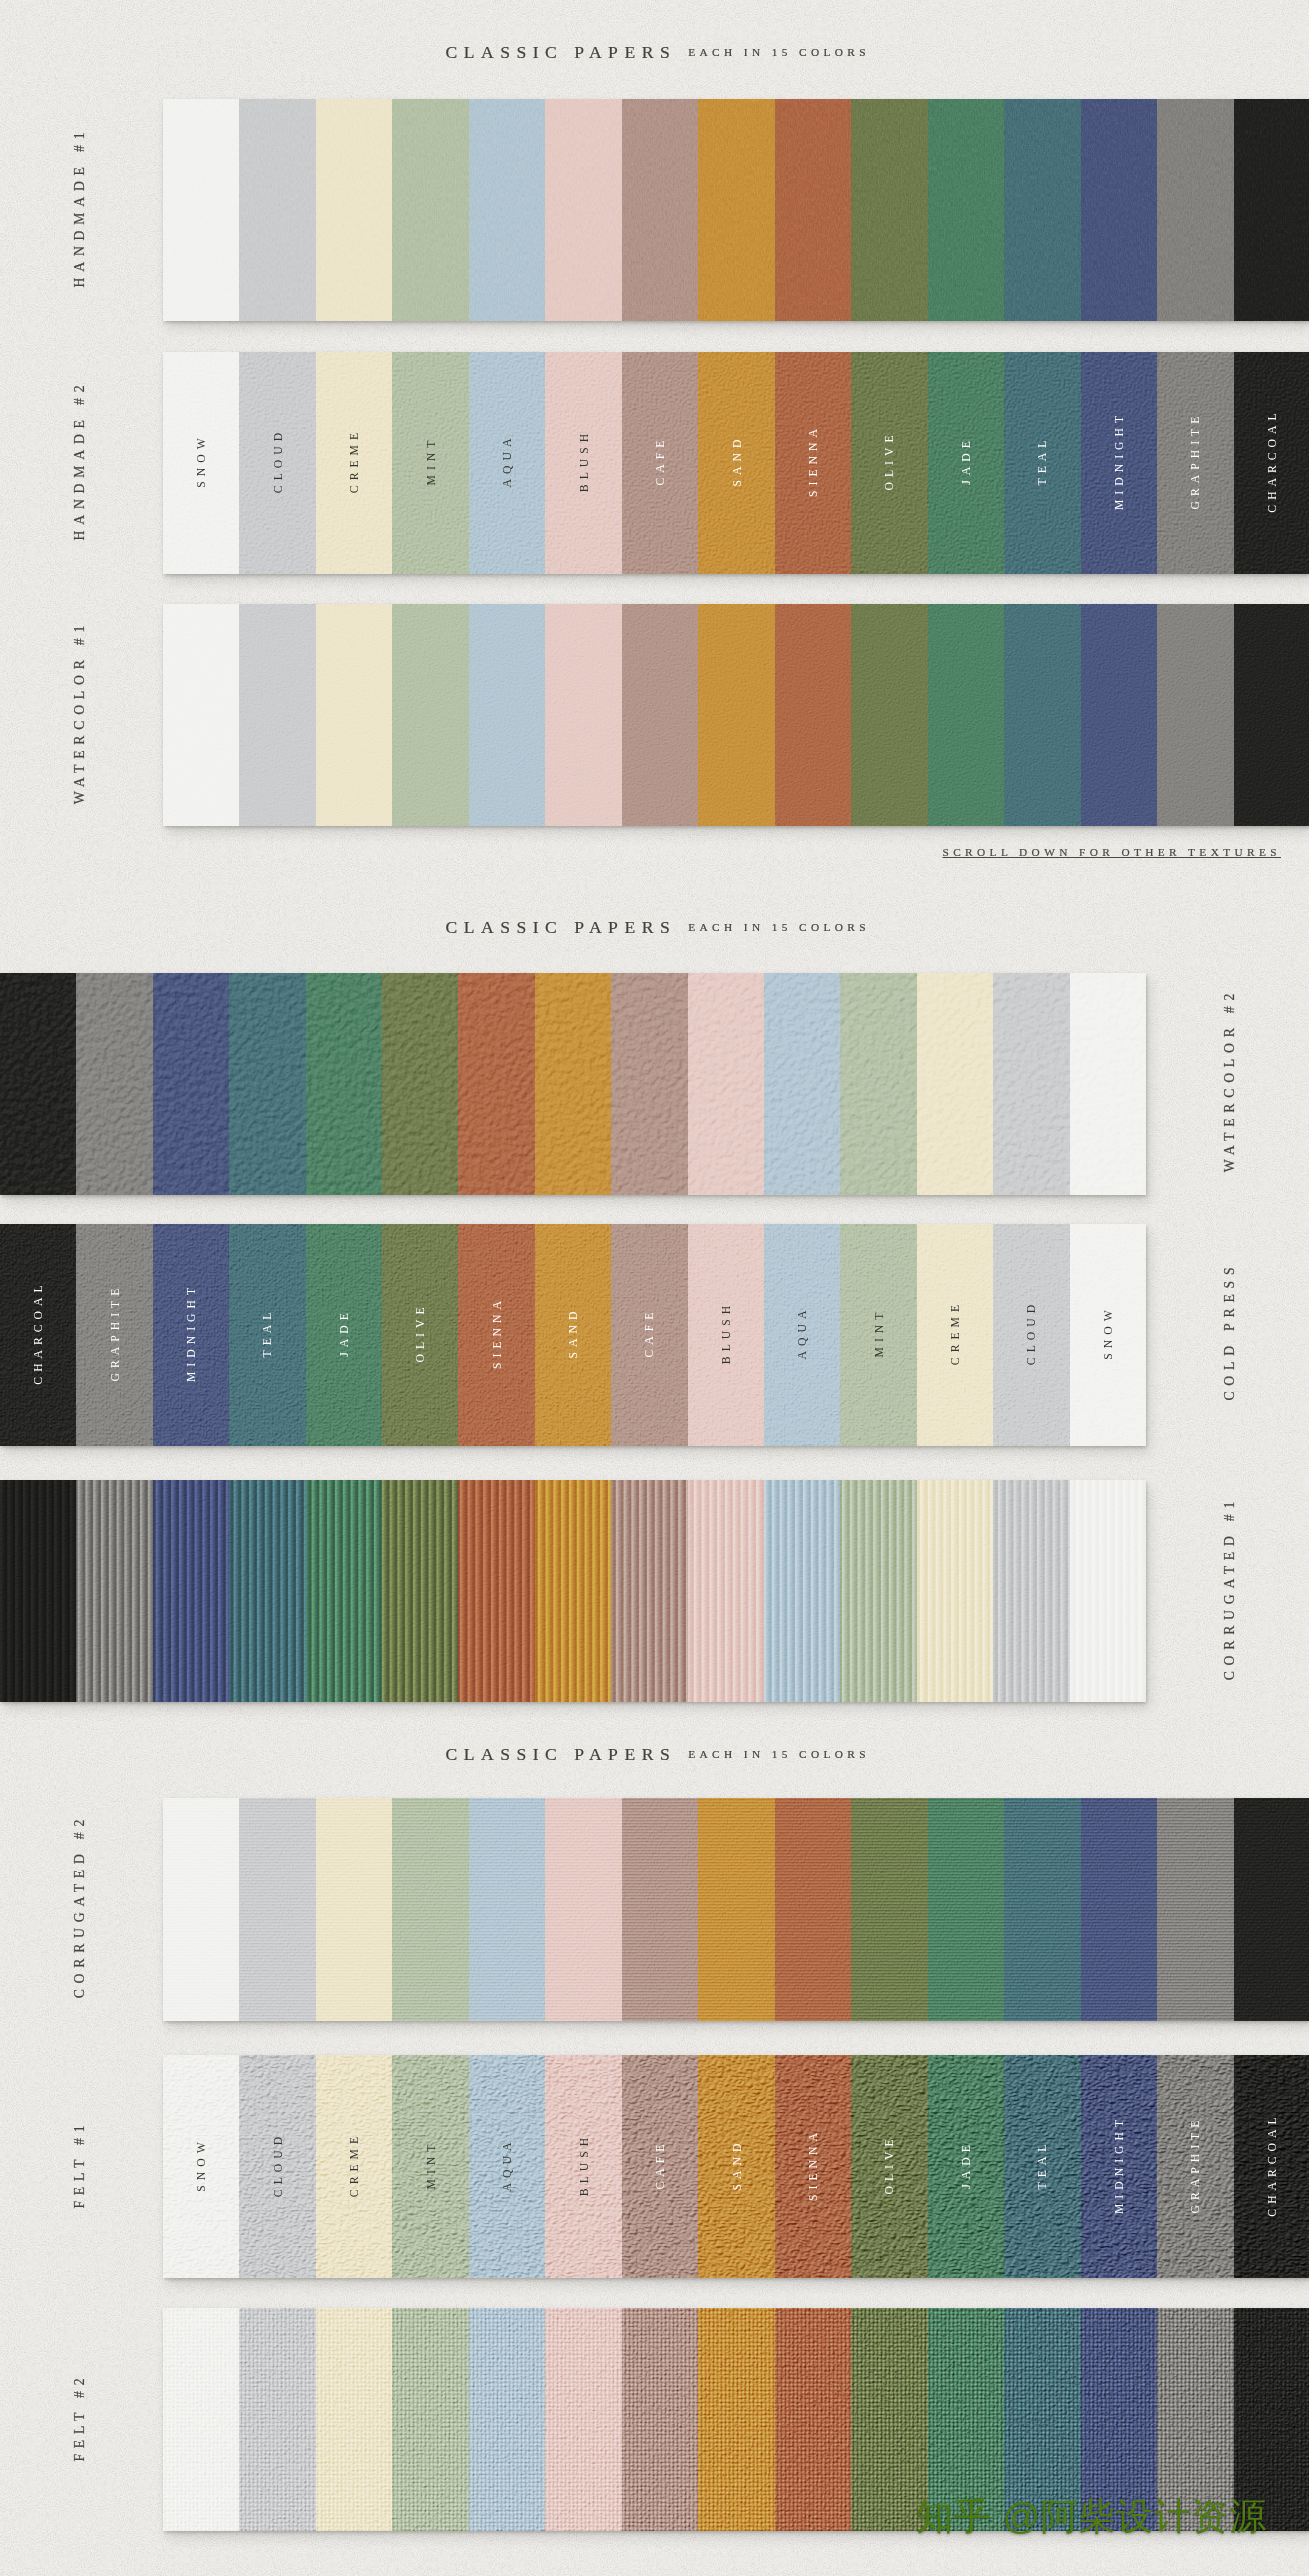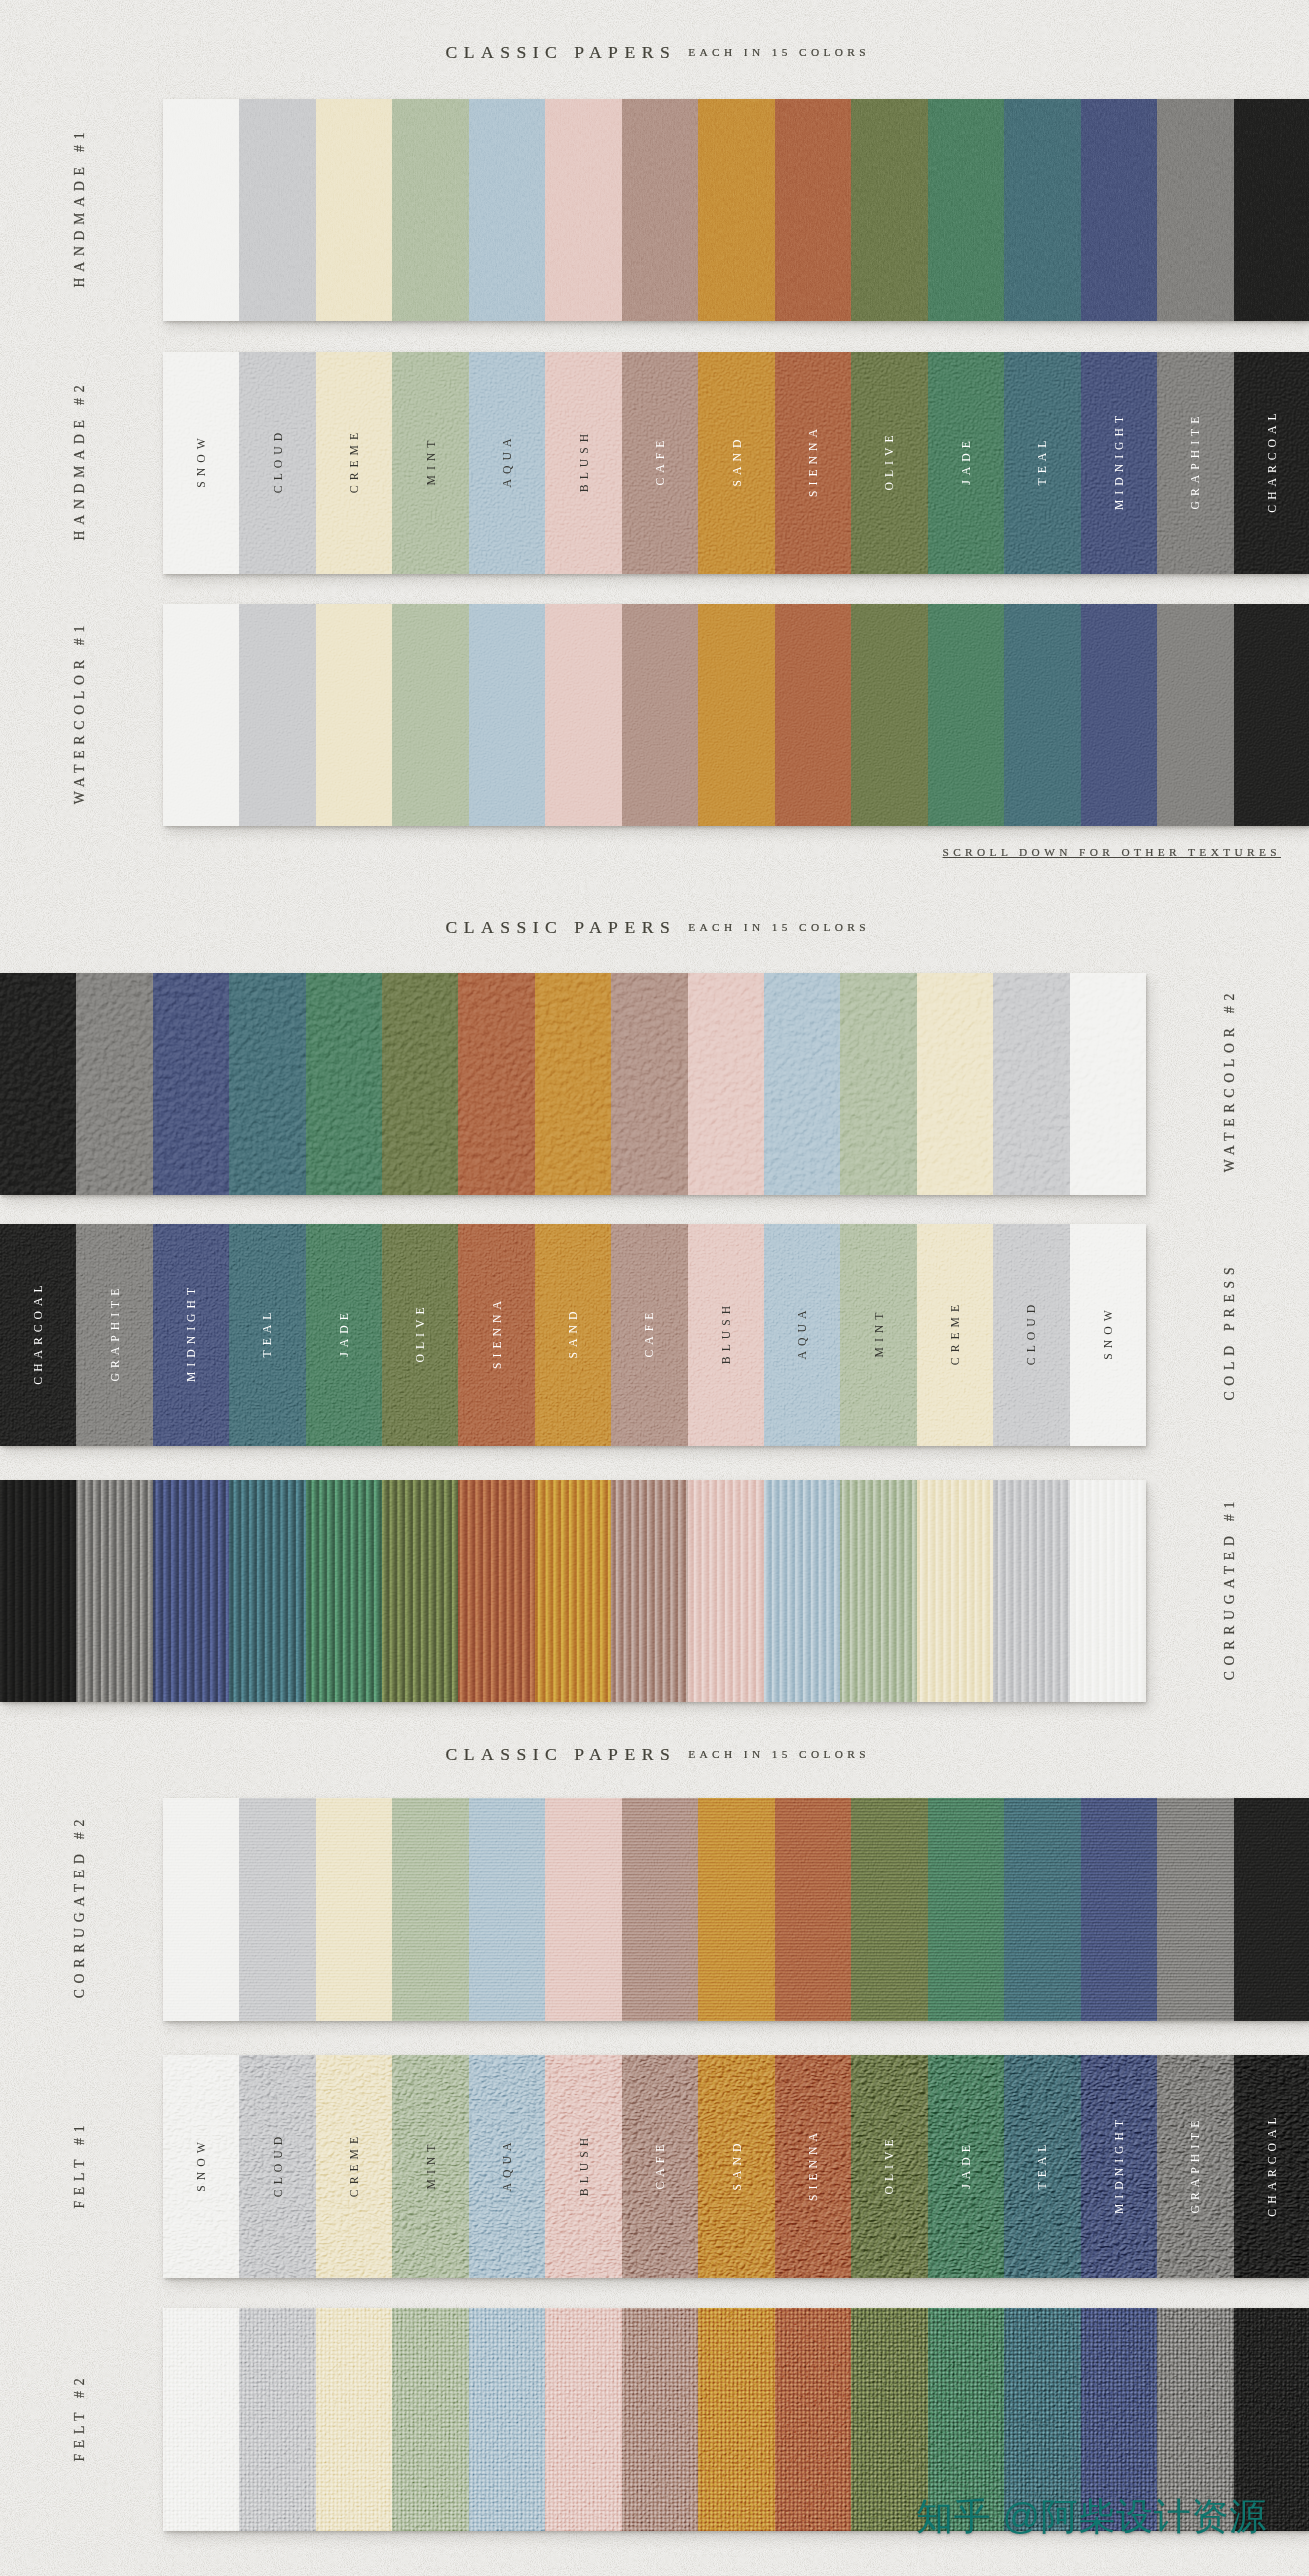--- a/index.html
+++ b/index.html
@@ -55,21 +55,21 @@
              rgba(255,255,255,.26) 3px);}
   .weave{position:absolute;inset:0;pointer-events:none;mix-blend-mode:overlay;
          background:
            repeating-linear-gradient(to right, rgba(255,255,255,.30) 0px, rgba(255,255,255,.05) 1.3px, rgba(0,0,0,.26) 2.6px, rgba(0,0,0,.06) 3.3px, rgba(255,255,255,.30) 4px),
            repeating-linear-gradient(to bottom, rgba(255,255,255,.30) 0px, rgba(255,255,255,.05) 1.3px, rgba(0,0,0,.26) 2.6px, rgba(0,0,0,.06) 3.3px, rgba(255,255,255,.30) 4px);}
   .twill{position:absolute;inset:0;pointer-events:none;mix-blend-mode:overlay;opacity:.5;
          background:
            repeating-linear-gradient(118deg, rgba(255,255,255,.26) 0px, rgba(255,255,255,0) 1.7px, rgba(0,0,0,.22) 3.5px, rgba(255,255,255,.26) 5.2px);}
 
   
-  .watermark{position:absolute;color:#0f766e;font-family:"Liberation Sans", sans-serif;
+  .watermark{position:absolute;color:#4d7c0f;font-family:"Liberation Sans", sans-serif;
              font-size:37px;letter-spacing:0.7px;white-space:nowrap;
              text-shadow:0 1.4px 2.9px rgba(0,0,0,.30);}
 </style>
 </head>
 <body>
 
 <svg class="defs" aria-hidden="true">
   <defs>
     <filter id="fxPaperFine" x="0" y="0" width="100%" height="100%" color-interpolation-filters="sRGB">
       <feTurbulence type="fractalNoise" baseFrequency="0.7 0.7" numOctaves="2" seed="29"></feTurbulence>

